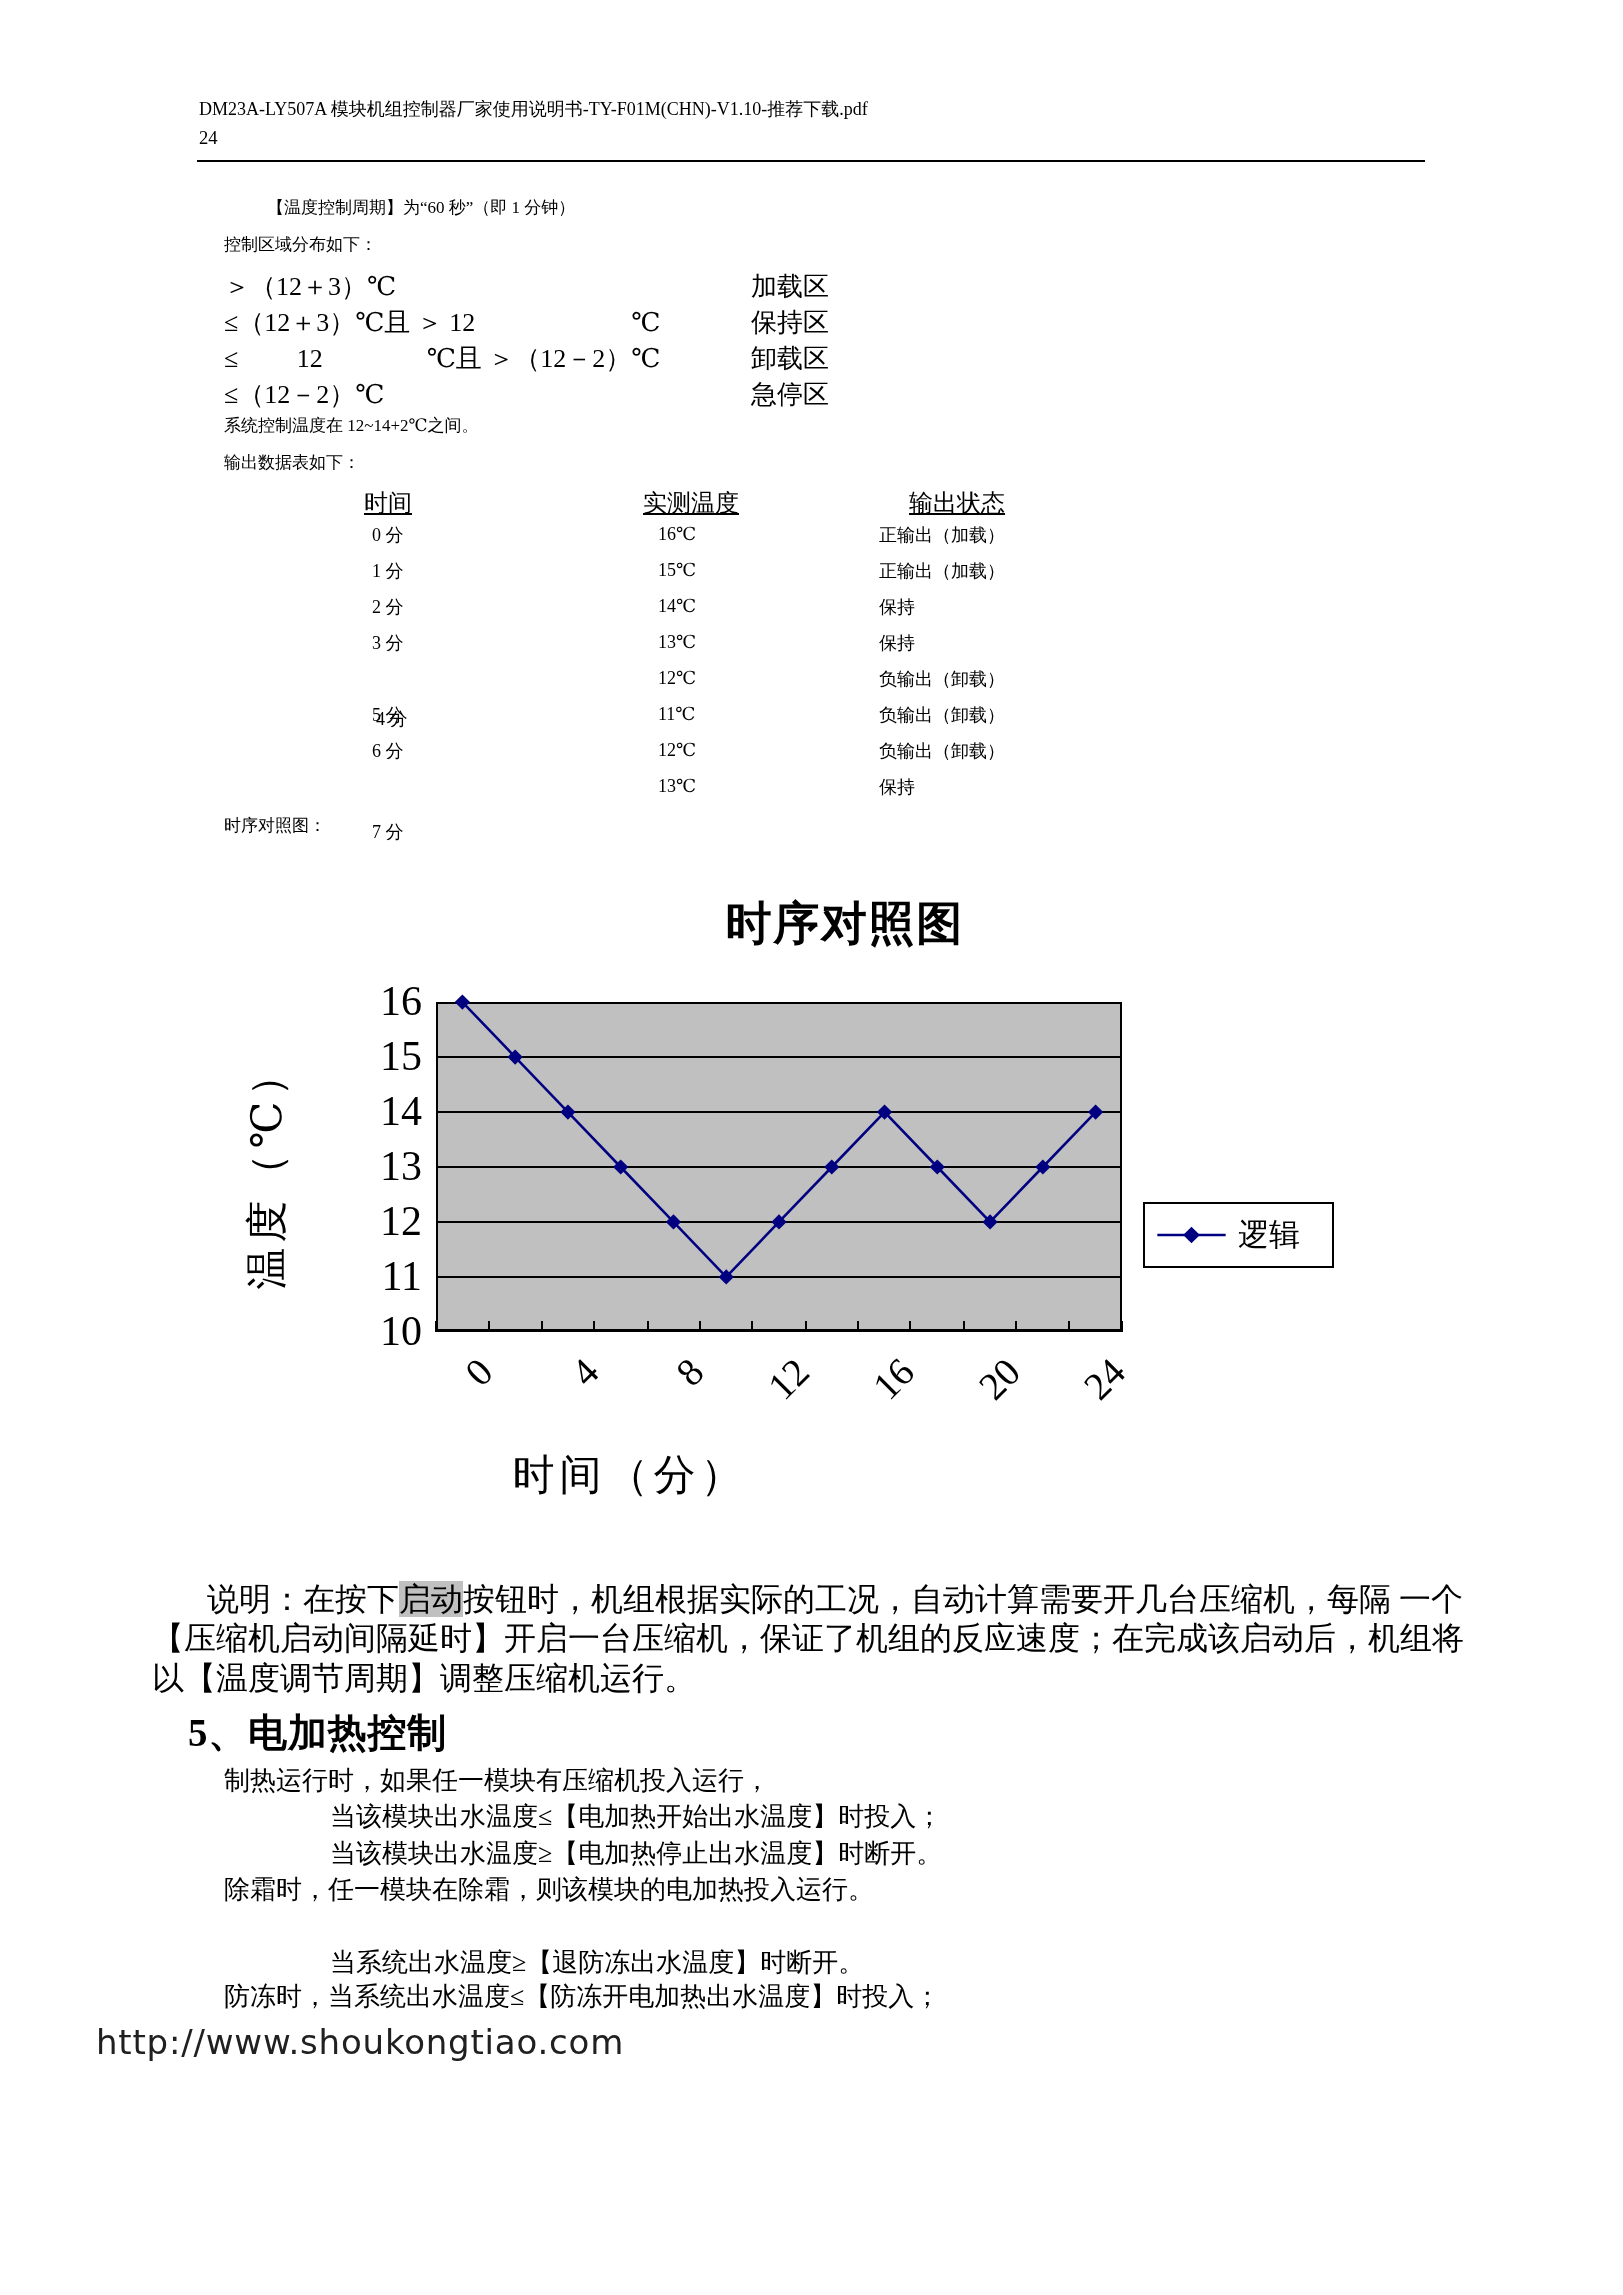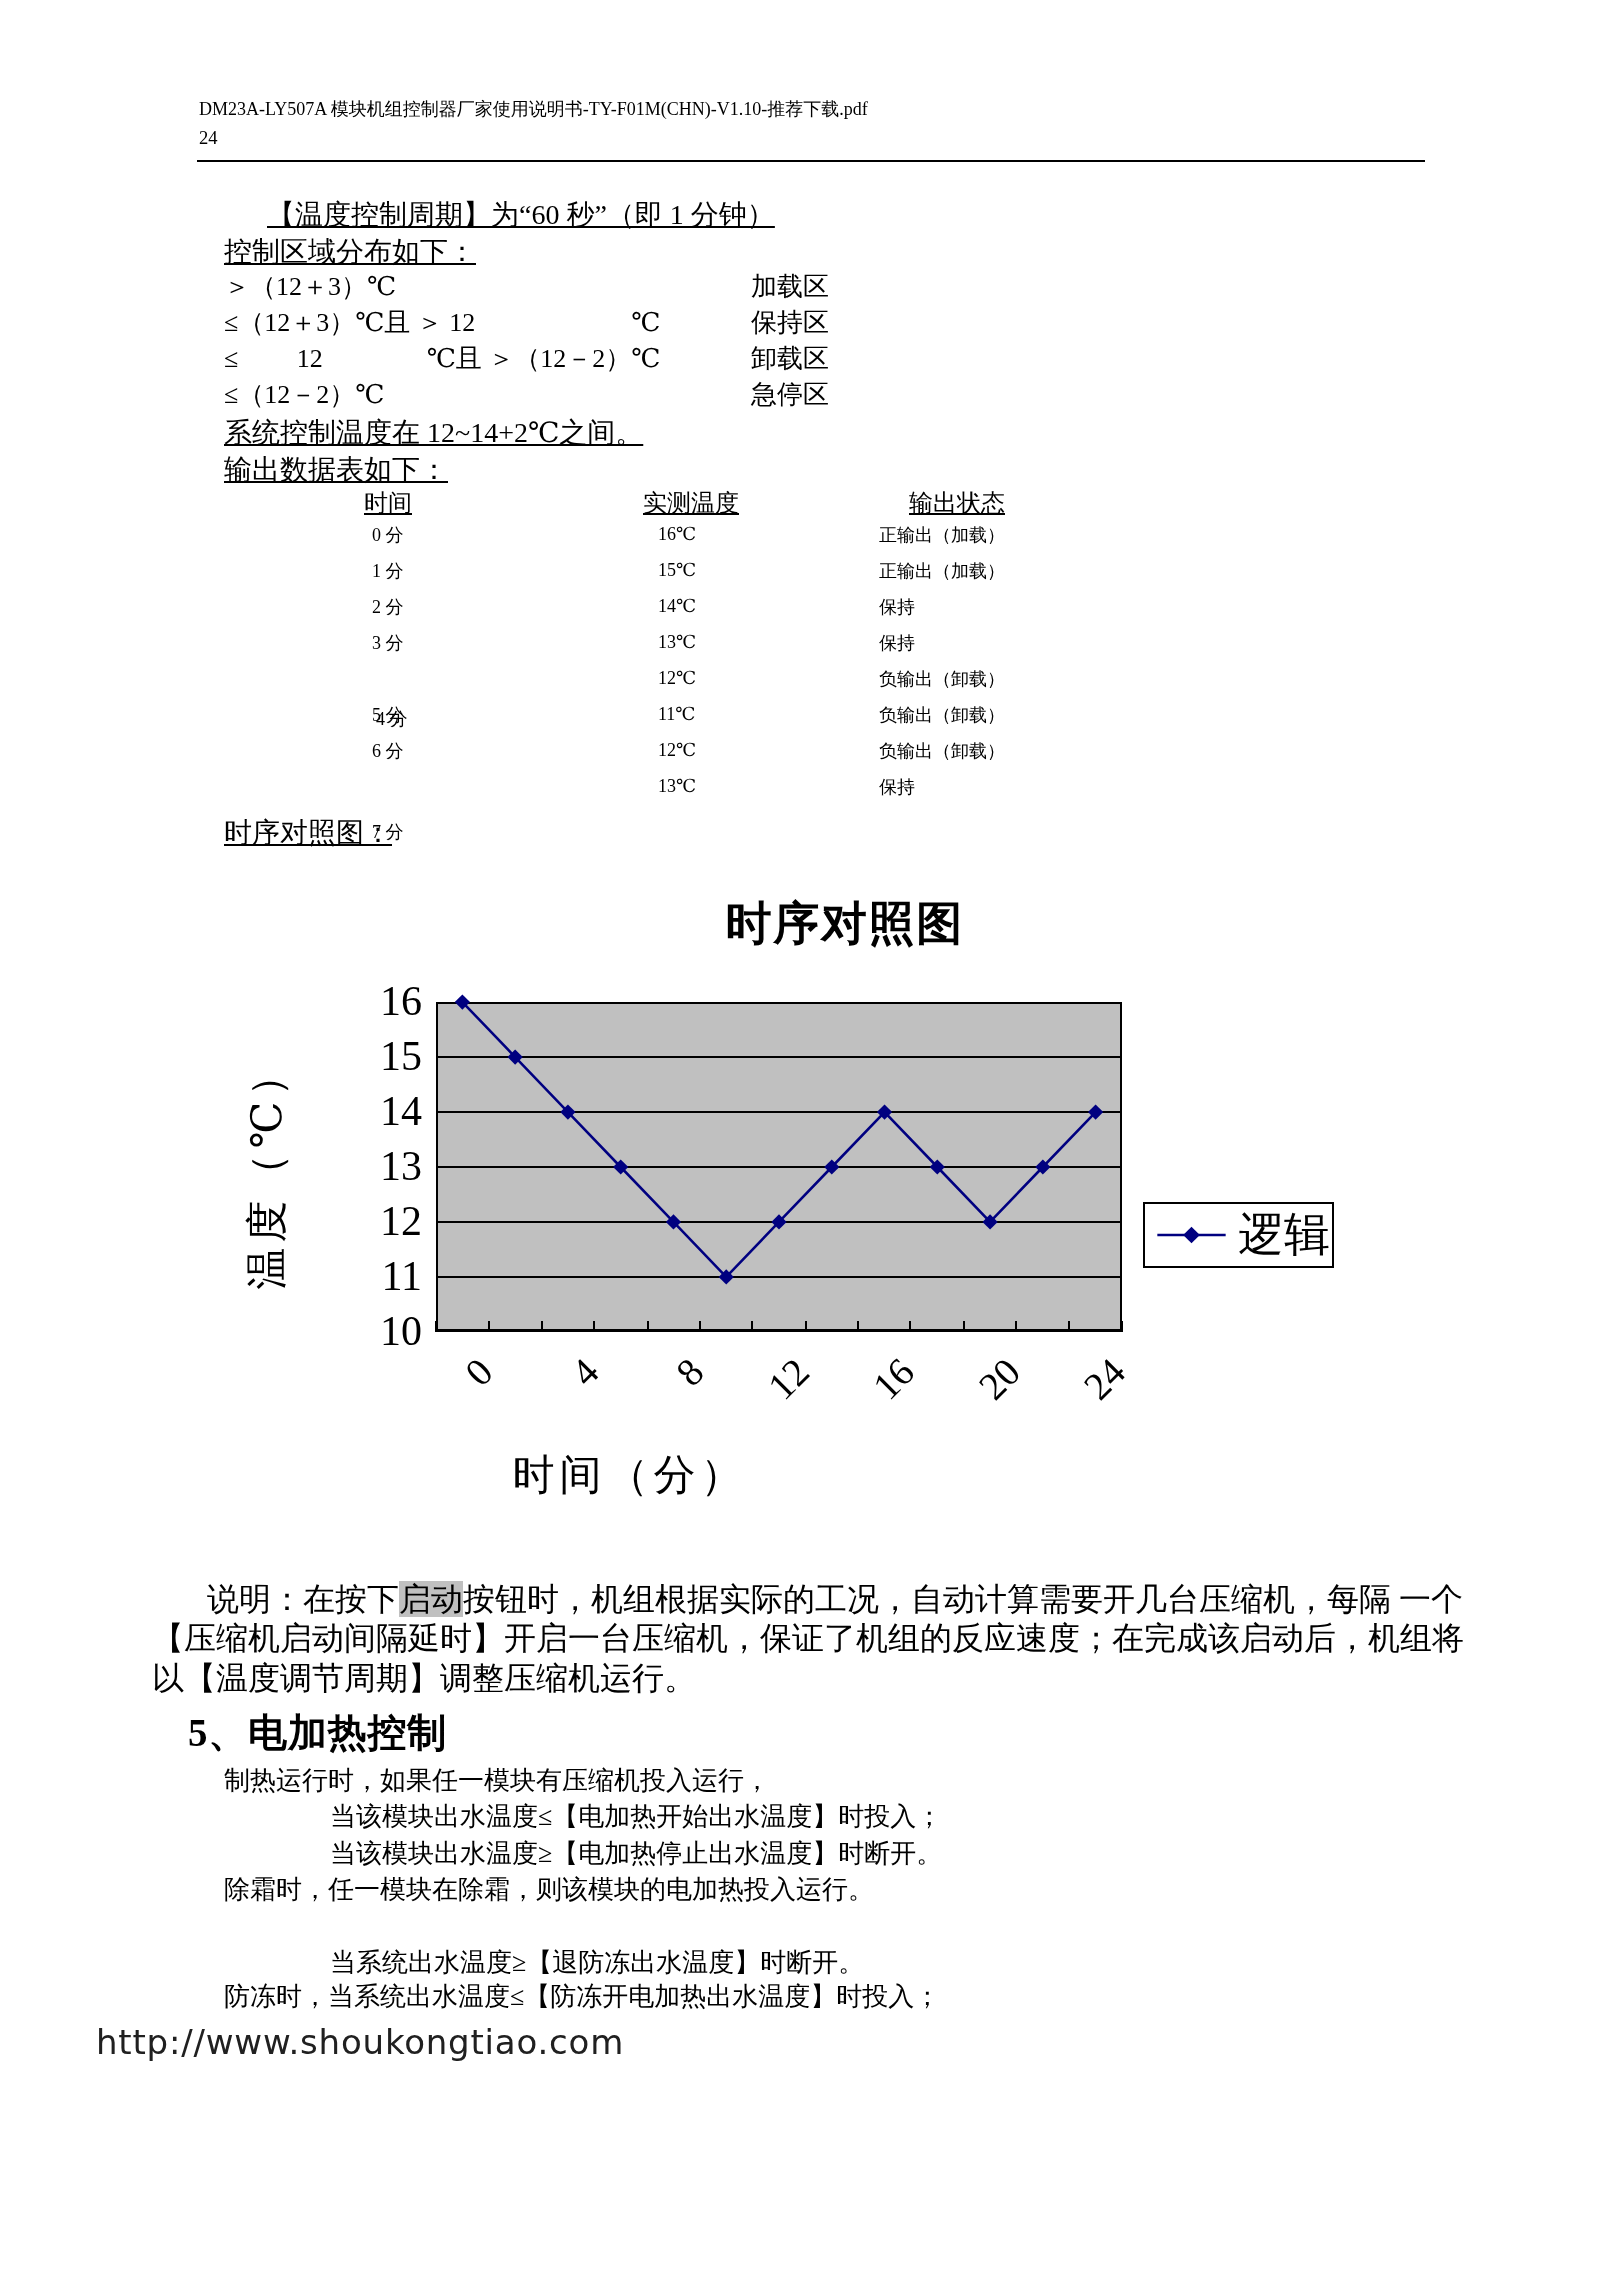--- a/index.html
+++ b/index.html
@@ -3,42 +3,42 @@
 <meta charset="utf-8">
 <title>PDF Page</title>
 <style>
   html,body { margin:0; padding:0; background:#ffffff; }
   .page { position:relative; width:1623px; height:2295px; background:#ffffff; overflow:hidden;
           font-family:"Liberation Serif","DejaVu Serif",serif; color:#000; }
   .t { position:absolute; white-space:pre; }
   .header-title { font-size:18px; }
   .page-num { font-size:18.6px; }
   .divider { position:absolute; background:#000; }
-  .body-text { font-size:28px;text-decoration:underline; }
+  .body-text { font-size:17px; }
   .region-rows { position:absolute; left:224px; top:269px; }
   .region-row { height:36px; font-size:26px; white-space:pre; }
   .region-cond { display:inline-block; width:527px; white-space:pre; }
   .out-headers span { position:absolute; font-size:24px; white-space:pre;text-decoration:underline; }
   .output-rows { position:absolute; left:0; top:523px; width:1623px; }
   .output-row { position:relative; height:36px; }
   .output-row span { position:absolute; font-size:18px; white-space:pre; }
   .chart-title { font-size:46px; font-weight:bold; letter-spacing:1.7px; text-align:right; }
   .plot { position:absolute; left:436px; top:1002px; width:686px; height:330px; background:#c0c0c0; }
   .plot .edge { position:absolute; background:#000; }
   .gridline { position:absolute; left:0; width:686px; height:1.7px; background:#000; }
   .xtick { position:absolute; bottom:0; width:1.7px; height:11px; background:#000; }
   .ylab { position:absolute; left:287px; width:135px; height:47px; line-height:47px;
           text-align:right; font-size:42px; }
   .xlab { position:absolute; top:1349px; font-size:39px; white-space:pre;
           transform:rotate(-45deg); transform-origin:100% 0; }
   .axis-title { font-size:42px; letter-spacing:5px; text-align:center; }
   .legend { position:absolute; left:1143px; top:1202px; width:191px; height:66px;
             background:#fff; border:2.5px solid #000; display:flex; align-items:center;
             gap:10px; padding-left:10px; box-sizing:border-box; }
-  .legend-label { font-size:46px; }
+  .legend-label { font-size:31px; }
   .note-line { font-size:32px; }
   .hl { background:#c0c0c0; }
   .sec-heading { font-size:39px; font-weight:bold; letter-spacing:0.8px; }
   .sec5-lines span { position:absolute; font-size:26px; white-space:pre; }
   .footer-url { font-family:"DejaVu Sans","Liberation Sans",sans-serif; font-size:34px;
                 letter-spacing:0.8px; color:#202020; }
 </style>
 </head>
 <body>
 

